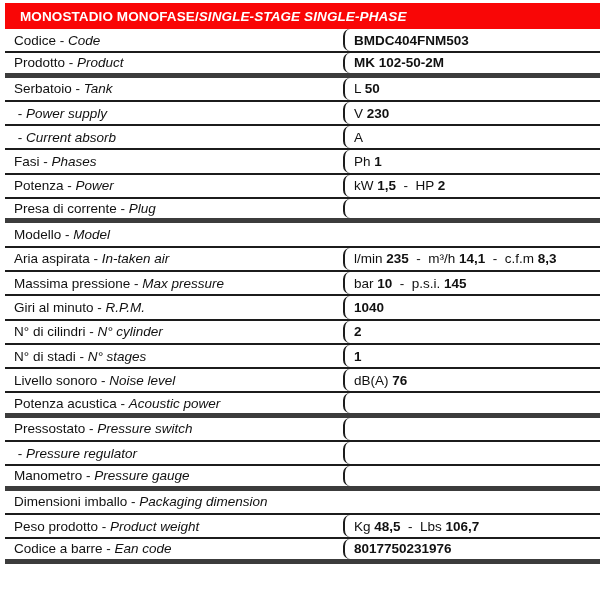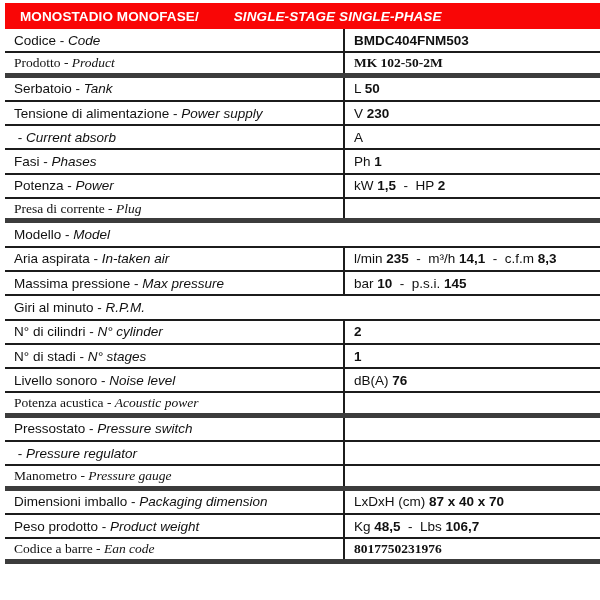--- a/index.html
+++ b/index.html
@@ -24,50 +24,50 @@
     background: var(--header-bg, #f90606);
     color: var(--header-text, #ffffff);
     display: flex;
     align-items: center;
     padding-left: 15px;
     font-size: 13.5px;
     font-weight: bold;
     letter-spacing: 0.1px;
     white-space: pre;
   }
-  .table-header em { font-style: italic; margin-left: 35px; }
+  .table-header em { font-style: italic; }
   .row {
     display: flex;
     height: 24.3px;
     border-bottom: 2px solid var(--row-border, #1c1c1c);
     color: var(--text, #111111);
   }
   .row.thick {
     border-bottom: 5px solid var(--section-border, #3c3c3c);
-    font-family: Liberation Serif, serif;
   }
   .cell-label {
     width: 338px;
     display: flex;
     align-items: center;
     padding-left: 9px;
     font-size: 13.5px;
     white-space: pre;
     overflow: hidden;
   }
   .cell-label em { font-style: italic; }
   .cell-value {
     flex: 1;
     border-left: 2px solid var(--row-border, #1c1c1c);
     display: flex;
     align-items: center;
     padding-left: 9px;
     font-size: 13.5px;
     white-space: pre;
     overflow: hidden;
+    border-radius: 7px;
   }
   .v-bold { font-weight: bold; }
 </style>
 </head>
 <body>
 
 <div class="sheet">
   <div class="spec-table">
     <div class="table-header"><span>MONOSTADIO MONOFASE/</span><em>SINGLE-STAGE SINGLE-PHASE</em></div>
     <div>
@@ -77,21 +77,21 @@
   </div>
         <div class="row thick">
     <div class="cell-label"><span>Prodotto</span><span> - </span><em>Product</em></div>
     <div class="cell-value"><span class="v-bold">MK 102-50-2M</span></div>
   </div>
         <div class="row">
     <div class="cell-label"><span>Serbatoio</span><span> - </span><em>Tank</em></div>
     <div class="cell-value"><span>L </span><span class="v-bold">50</span></div>
   </div>
         <div class="row">
-    <div class="cell-label"><span>Tensione di alimentazione</span><span> - </span><em>Power supply</em></div>
+    <div class="cell-label"><span> - </span><em>Power supply</em></div>
     <div class="cell-value"><span>V </span><span class="v-bold">230</span></div>
   </div>
         <div class="row">
     <div class="cell-label"><span> - </span><em>Current absorb</em></div>
     <div class="cell-value"><span>A</span></div>
   </div>
         <div class="row">
     <div class="cell-label"><span>Fasi</span><span> - </span><em>Phases</em></div>
     <div class="cell-value"><span>Ph </span><span class="v-bold">1</span></div>
   </div>
@@ -109,20 +109,21 @@
         <div class="row">
     <div class="cell-label"><span>Aria aspirata</span><span> - </span><em>In-taken air</em></div>
     <div class="cell-value"><span>l/min </span><span class="v-bold">235</span><span>  -  m³/h </span><span class="v-bold">14,1</span><span>  -  c.f.m </span><span class="v-bold">8,3</span></div>
   </div>
         <div class="row">
     <div class="cell-label"><span>Massima pressione</span><span> - </span><em>Max pressure</em></div>
     <div class="cell-value"><span>bar </span><span class="v-bold">10</span><span>  -  p.s.i. </span><span class="v-bold">145</span></div>
   </div>
         <div class="row">
     <div class="cell-label"><span>Giri al minuto</span><span> - </span><em>R.P.M.</em></div>
+    <div class="cell-value"><span class="v-bold">1040</span></div>
   </div>
         <div class="row">
     <div class="cell-label"><span>N° di cilindri</span><span> - </span><em>N° cylinder</em></div>
     <div class="cell-value"><span class="v-bold">2</span></div>
   </div>
         <div class="row">
     <div class="cell-label"><span>N° di stadi</span><span> - </span><em>N° stages</em></div>
     <div class="cell-value"><span class="v-bold">1</span></div>
   </div>
         <div class="row">
@@ -140,21 +141,20 @@
         <div class="row">
     <div class="cell-label"><span> - </span><em>Pressure regulator</em></div>
     <div class="cell-value"></div>
   </div>
         <div class="row thick">
     <div class="cell-label"><span>Manometro</span><span> - </span><em>Pressure gauge</em></div>
     <div class="cell-value"></div>
   </div>
         <div class="row">
     <div class="cell-label"><span>Dimensioni imballo</span><span> - </span><em>Packaging dimension</em></div>
-    <div class="cell-value"><span>LxDxH (cm) </span><span class="v-bold">87 x 40 x 70</span></div>
   </div>
         <div class="row">
     <div class="cell-label"><span>Peso prodotto</span><span> - </span><em>Product weight</em></div>
     <div class="cell-value"><span>Kg </span><span class="v-bold">48,5</span><span>  -  Lbs </span><span class="v-bold">106,7</span></div>
   </div>
         <div class="row thick">
     <div class="cell-label"><span>Codice a barre</span><span> - </span><em>Ean code</em></div>
     <div class="cell-value"><span class="v-bold">8017750231976</span></div>
   </div>
       </div>

